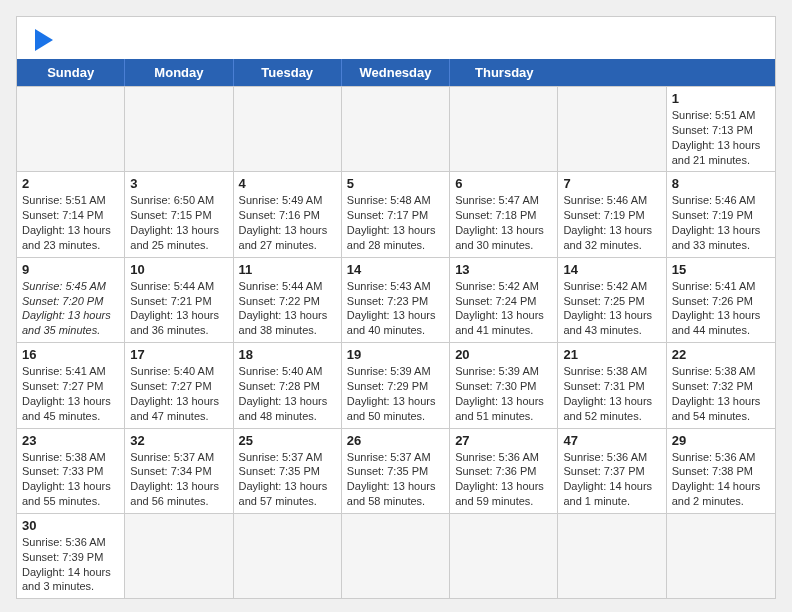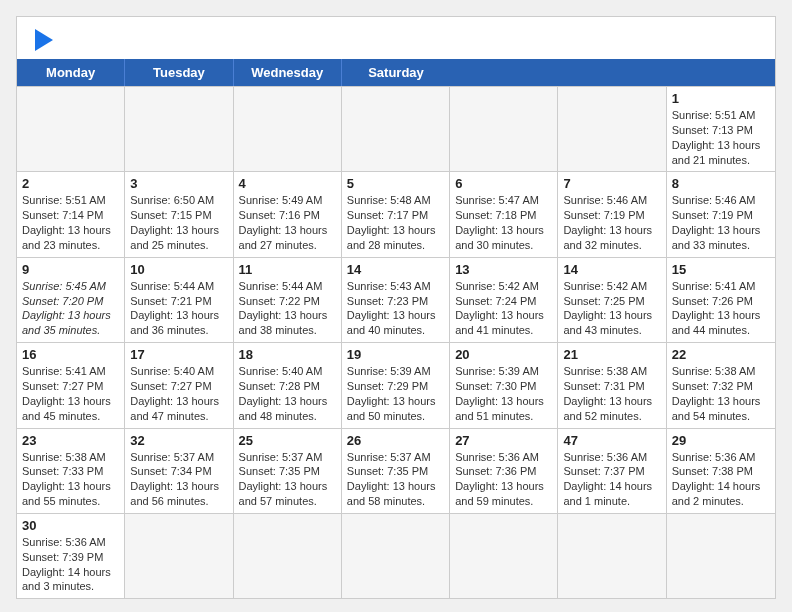--- a/index.html
+++ b/index.html
@@ -115,24 +115,25 @@
         </div>
       </div>
     </div>
     <div class="title-block">
       <div class="month-title"></div>
       <div class="subtitle"></div>
     </div>
   </div>
 
   <div class="day-headers" id="day-headers-row">
+  <div class="day-header">Sunday</div>
       <div class="day-header">Monday</div>
       <div class="day-header">Tuesday</div>
       <div class="day-header">Wednesday</div>
-      <div class="day-header">Saturday</div>
+      <div class="day-header">Thursday</div>
     </div>
 
   <div class="calendar-grid" id="calendar-grid">
   <div class="day-cell empty"></div>
       <div class="day-cell empty"></div>
       <div class="day-cell empty"></div>
       <div class="day-cell empty"></div>
       <div class="day-cell empty"></div>
       <div class="day-cell empty"></div>
       <div class="day-cell">

